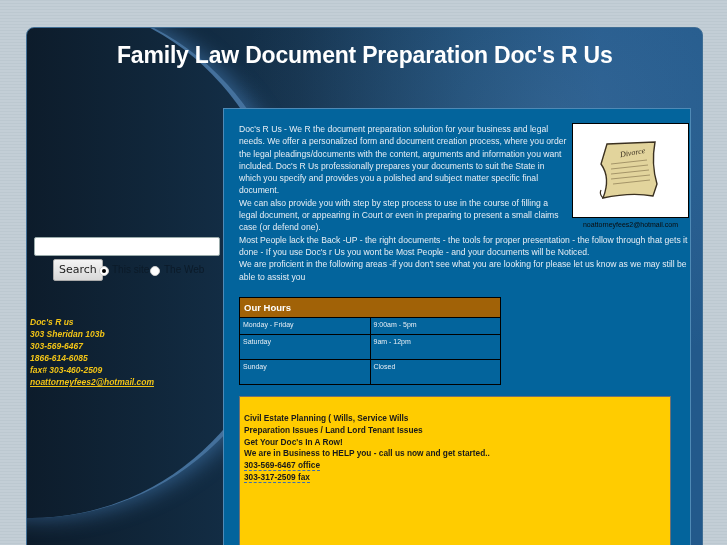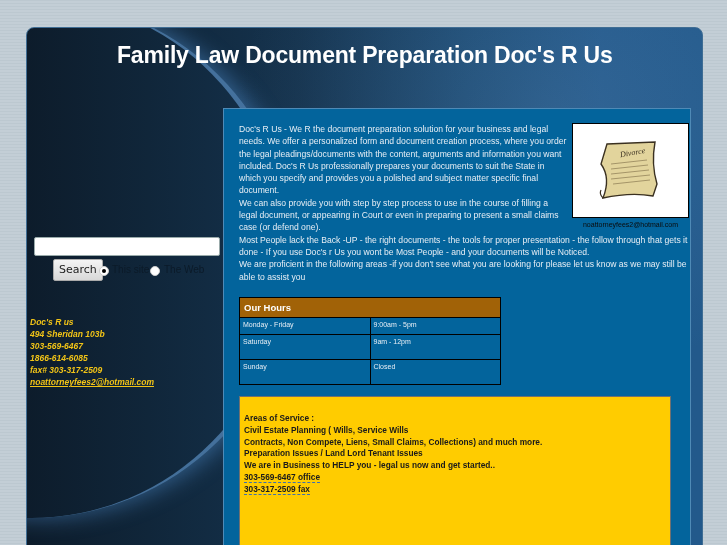--- a/index.html
+++ b/index.html
@@ -91,24 +91,24 @@
   <input class="search-input" type="text" value="" style="">
   <div class="search-btn">Search</div>
 
   <div class="radio on" style="left:72px;"></div>
   <span class="radio-label" style="left:85px;">This site</span>
   <div class="radio" style="left:123px;"></div>
   <span class="radio-label" style="left:137px;">The Web</span>
 
   <div class="contact">
     <div>Doc's R us</div>
-    <div>494 Sheridan 103b</div>
+    <div>303 Sheridan 103b</div>
     <div>303-569-6467</div>
     <div>1866-614-6085</div>
-    <div>fax# 303-317-2509</div>
+    <div>fax# 303-460-2509</div>
     <div><a>noattorneyfees2@hotmail.com</a></div>
   </div>
 
   <div class="content">
     <div class="intro">
       <div class="photo">
         <div class="photo-box">
           <svg width="115" height="93" viewBox="0 0 115 93">
             <path d="M34 20 L82 18 Q78 40 84 60 L80 72 Q58 68 30 74 Q38 54 28 40 Z" fill="#e2d49c" stroke="#3a3020" stroke-width="1.4"></path>
             <path d="M30 74 Q26 70 28 66" fill="none" stroke="#3a3020" stroke-width="1.2"></path>
@@ -144,22 +144,21 @@
         <td class="r2">9am - 12pm</td>
       </tr>
       <tr>
         <td class="r2">Sunday</td>
         <td class="r2">Closed</td>
       </tr>
     </tbody>
       </table>
 
     <div class="areas">
-      <div>Areas of Service :</div>
       <div>Civil Estate Planning ( Wills, Service Wills</div>
-      <div>Contracts, Non Compete, Liens, Small Claims, Collections) and much more.</div>
       <div>Preparation Issues / Land Lord Tenant Issues</div>
-      <div> We are in Business to HELP you - legal us now and get started..</div>
+      <div>Get Your Doc's In A Row!</div>
+      <div> We are in Business to HELP you - call us now and get started..</div>
       <div><span class="dot">303-569-6467 office</span></div>
       <div><span class="dot">303-317-2509 fax</span></div>
     </div>
   </div>
 </div>
 
 </body></html>

